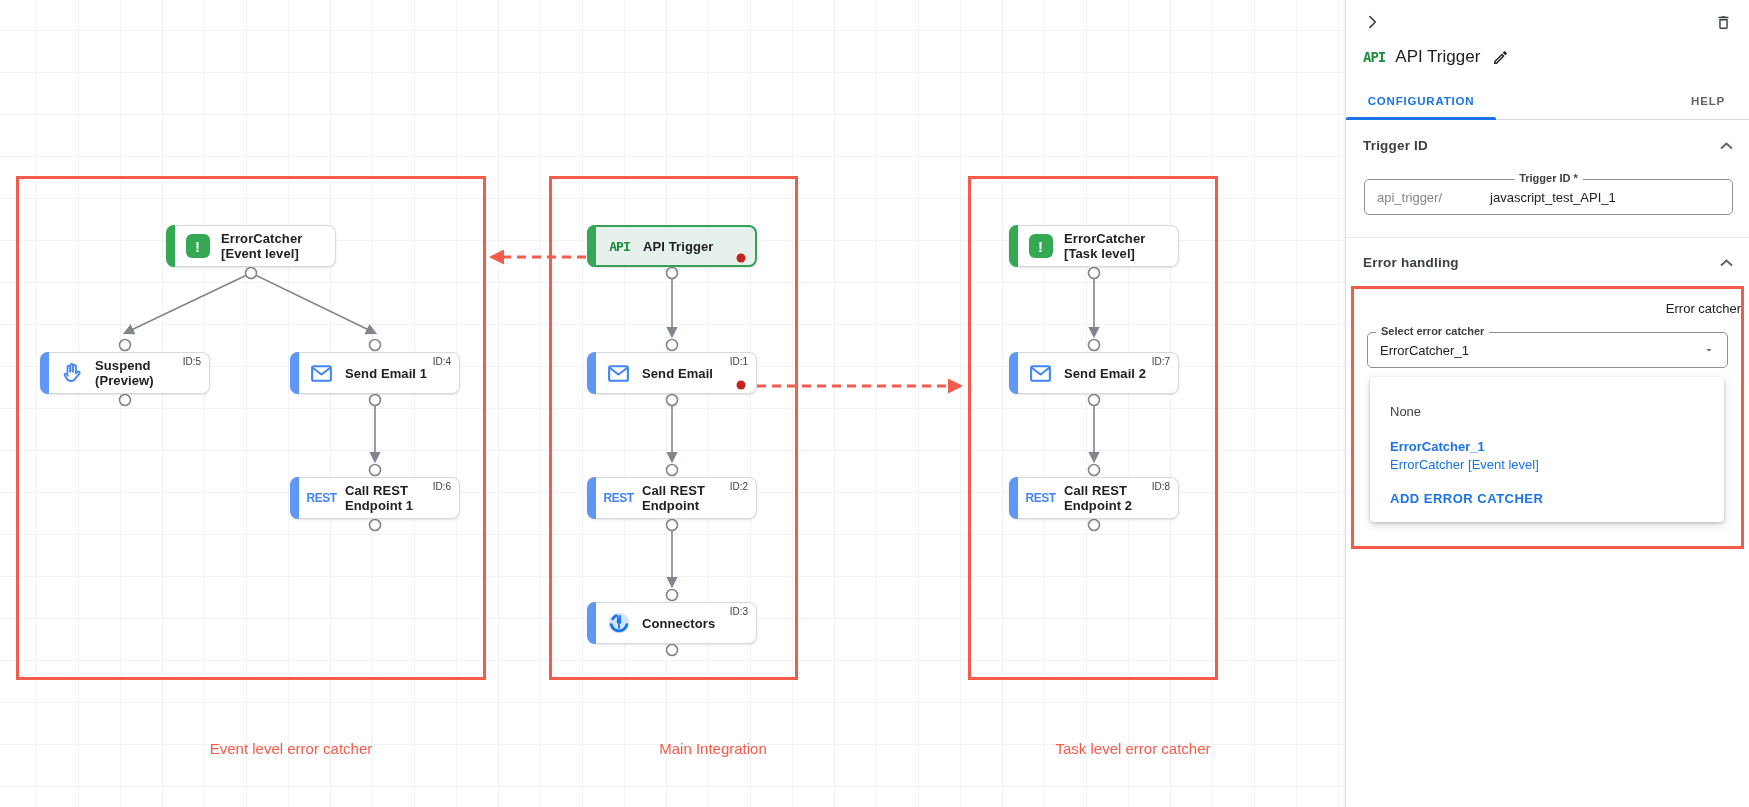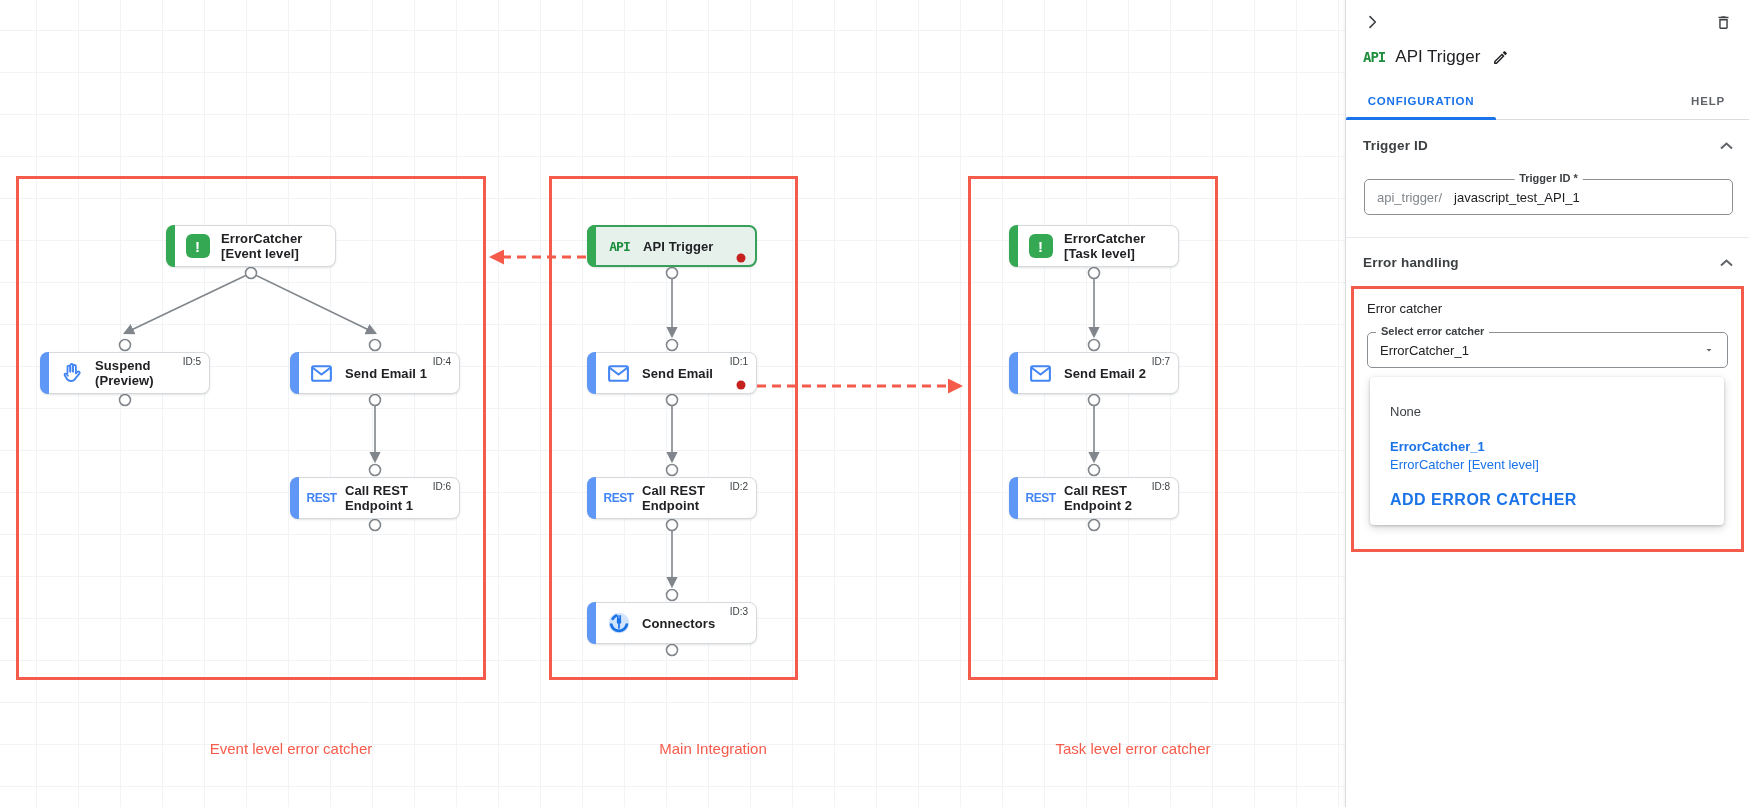--- a/index.html
+++ b/index.html
@@ -67,45 +67,45 @@
   .tab.cfg{width:150px;}
   .tab.hlp{width:82px;}
   .tab.active{color:#1a73e8;}
   .tab.active::after{content:"";position:absolute;left:0;right:0;bottom:-1px;height:3px;background:#1a73e8;border-radius:2px 2px 0 0;}
 
   .sec-head{display:flex;justify-content:space-between;align-items:center;padding:16px 16px 0 17px;}
   .sec-title{font-size:13.5px;font-weight:600;color:#3c4043;letter-spacing:.2px;}
   .chev{color:#5f6368;}
 
   .outlined{position:relative;border:1px solid #8b9095;border-radius:5px;height:36px;
-    display:flex;align-items:center;padding:0 12px;box-sizing:border-box;background:#fff;}
+    display:flex;align-items:center;padding:0 12px;box-sizing:border-box;background:#fff;gap:36px;}
   .flabel{position:absolute;top:-8px;font-size:11px;font-weight:700;color:#3c4043;background:#fff;padding:0 5px;white-space:nowrap;}
   .flabel.centered{left:50%;transform:translateX(-50%);}
   .flabel.left{left:8px;}
   .fld-prefix{color:#80868b;font-size:13px;margin-right:12px;}
   .fld-value{color:#202124;font-size:13px;}
   .trigger-field{margin:25px 16px 0 18px;}
   .divider{border-top:1px solid #e8eaed;margin-top:22px;}
 
   .redwrap{margin:15px 5px 0 5px;border:3px solid #f55b4b;padding:10px 0 24px 0;}
-  .ec-label{font-size:13px;color:#202124;margin:2px 0 0 13px;}
+  .ec-label{font-size:13px;color:#202124;margin:2px 0 0 13px;text-align:right;}
   .select-field{margin:16px 13px 4px 13px;cursor:pointer;}
   .caret{margin-left:auto;color:#5f6368;display:flex;}
 
   .dropdown{margin:9px 17px 0 16px;background:#fff;border-radius:4px;
     box-shadow:0 1px 3px rgba(0,0,0,.2),0 3px 10px rgba(0,0,0,.15);
     padding:13px 0 8px 0;}
   .opt{padding:6px 20px;font-size:13px;cursor:pointer;margin-top:8px;}
   .opt .name{color:#3c4043;}
   .opt .sub{margin-top:3px;}
   .opt.sel .name{color:#1a73e8;font-weight:600;}
   .opt.sel .sub{color:#1a73e8;}
   .opt.dark .name{color:#202124;font-weight:600;}
   .opt.dark .sub{color:#3c4043;}
-  .add-btn{padding:13px 20px 8px 20px;color:#1a73e8;font-weight:700;font-size:16px;letter-spacing:.5px;cursor:pointer;}
+  .add-btn{padding:13px 20px 8px 20px;color:#1a73e8;font-weight:700;font-size:13px;letter-spacing:.5px;cursor:pointer;}
 </style>
 </head>
 <body>
 
 <div class="stage">
 
   <div class="canvas" id="canvas">
       <div class="groupbox" style="left: 16px; top: 176px; width: 464px; height: 498px;"></div>
       <div class="grouplabel" style="left: 251px; top: 740px;">Event level error catcher</div>
       <div class="groupbox" style="left: 549px; top: 176px; width: 243px; height: 498px;"></div>

